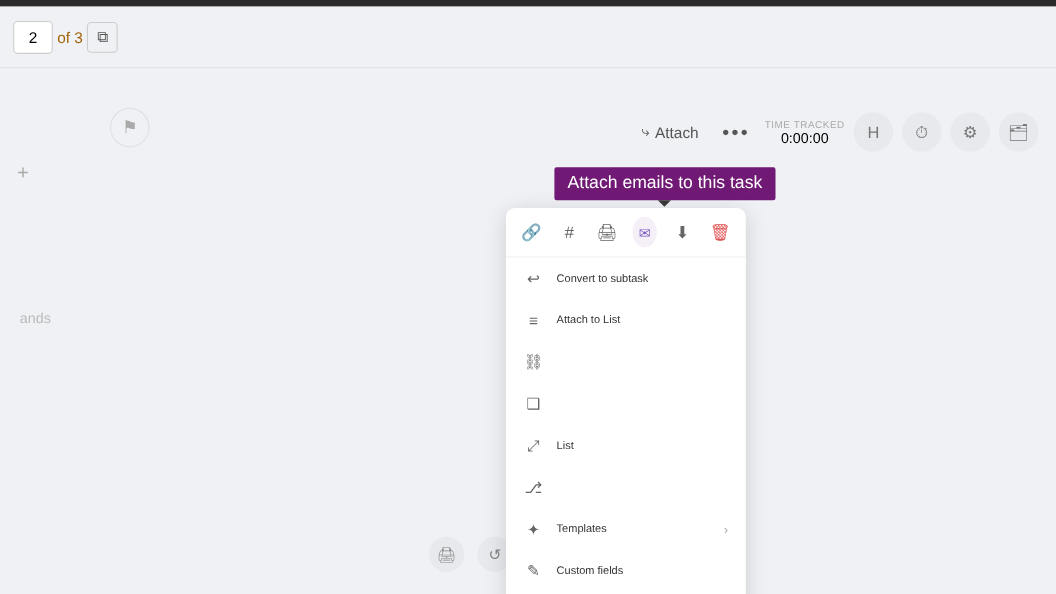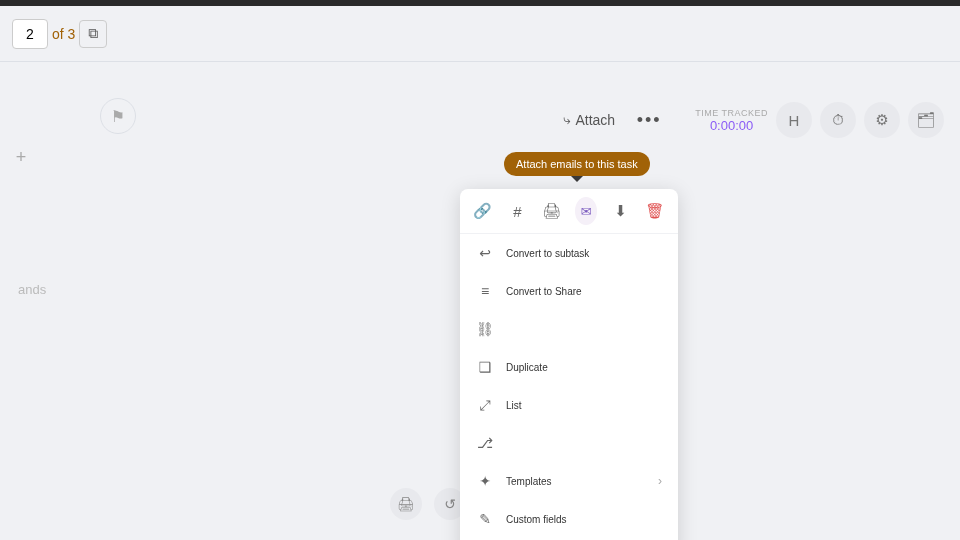--- a/index.html
+++ b/index.html
@@ -127,33 +127,32 @@
       letter-spacing: 2px;
     }
 
     
     .time-tracked {
       display: flex;
       flex-direction: column;
       align-items: center;
       font-size: 10px;
       color: #888;
-      margin-left: 20px;
     }
 
     .time-tracked .label {
       font-size: 9px;
       color: #aaa;
       text-transform: uppercase;
       letter-spacing: 0.5px;
     }
 
     .time-tracked .value {
       font-size: 13px;
-      color: #8b5cf6;
+      color: #000000;
     }
 
     .toolbar-icon-btn {
       width: 36px;
       height: 36px;
       background: #e8e9ed;
       border: none;
       border-radius: 50%;
       display: flex;
       align-items: center;
@@ -188,25 +187,25 @@
       display: flex;
       align-items: center;
       justify-content: center;
     }
 
     
     .tooltip {
       position: absolute;
       top: 90px;
       left: 504px;
-      background: #a16207;
+      background: #701a75;
       color: #fff;
-      font-size: 11px;
+      font-size: 16px;
       padding: 6px 12px;
-      border-radius: 13px;
+      border-radius: 2px;
       white-space: nowrap;
       z-index: 100;
     }
     .tooltip::before {
       content: '';
       position: absolute;
       bottom: -6px;
       left: 50%;
       transform: translateX(-50%);
       border: 6px solid transparent;
@@ -390,28 +389,27 @@
         <span style="color:#e05252;">🗑</span>
       </button>
     </div>
 
     <div class="menu-item">
       <span class="item-icon">↩</span>
       <span class="item-label">Convert to subtask</span>
     </div>
     <div class="menu-item">
       <span class="item-icon">≡</span>
-      <span class="item-label">Convert to Share</span>
+      <span class="item-label">Attach to List</span>
     </div>
     <div class="menu-item">
       <span class="item-icon">⛓</span>
     </div>
     <div class="menu-item">
       <span class="item-icon">❑</span>
-      <span class="item-label">Duplicate</span>
     </div>
     <div class="menu-item">
       <span class="item-icon">⤢</span>
       <span class="item-label">List</span>
     </div>
     <div class="menu-item">
       <span class="item-icon">⎇</span>
     </div>
     <div class="menu-item">
       <span class="item-icon">✦</span>

